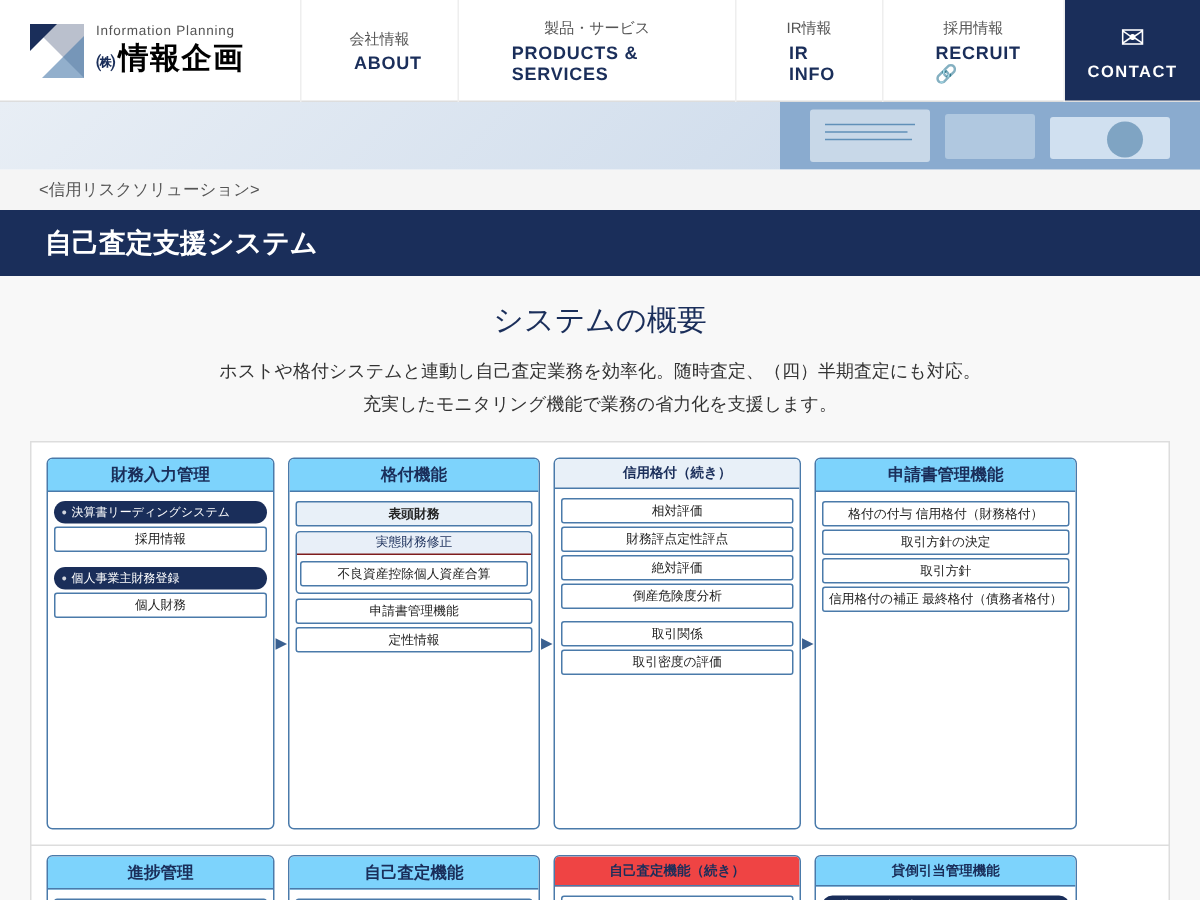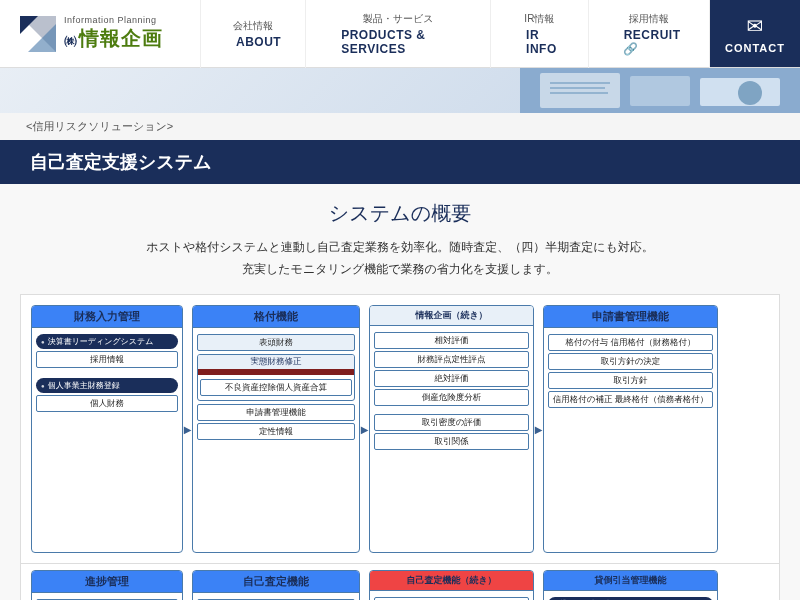--- a/index.html
+++ b/index.html
@@ -29,21 +29,21 @@
       flex-direction: column;
     }
     #logo-subtitle {
       font-size: 9px;
       color: #555;
       letter-spacing: 0.5px;
     }
     #logo-main {
       font-size: 20px;
       font-weight: bold;
-      color: #4d7c0f;
+      color: #000000;
       letter-spacing: 1px;
     }
     #nav {
       display: flex;
       align-items: center;
       flex: 1;
       justify-content: center;
       gap: 0;
     }
     .nav-item {
@@ -164,21 +164,21 @@
       overflow: hidden;
     }
     
     .diag-col {
       border: 1.5px solid #4a7aaa;
       border-radius: 4px;
       overflow: hidden;
     }
     
     .diag-col-header {
-      background: #3b82f6;
+      background: #7dd3fc;
       text-align: center;
       font-size: 11px;
       font-weight: bold;
       color: #1a2e5a;
       padding: 3px;
       border-bottom: 1px solid #4a7aaa;
     }
     
     .diag-col-body {
       padding: 4px;
@@ -217,21 +217,21 @@
       border-radius: 3px;
       margin: 3px 0;
       overflow: hidden;
     }
     .sub-section-header {
       background: #e8eff8;
       font-size: 8.5px;
       text-align: center;
       padding: 1px 2px;
       color: #1a2e5a;
-      border-bottom: 6px solid #7f1d1d;
+      border-bottom: 1px solid #7f1d1d;
     }
     
     
     #diagram-bottom {
       background: #fff;
       border: 1px solid #ddd;
       border-top: none;
       padding: 6px 10px;
       height: 110px;
       overflow: hidden;
@@ -325,46 +325,46 @@
         </div>
       </div>
 
       <div style="display:flex;align-items:center;justify-content:center;">
         <span style="color:#3a6090;font-size:10px;">▶</span>
       </div>
 
       <div class="diag-col">
         <div class="diag-col-header">格付機能</div>
         <div class="diag-col-body">
-          <div class="small-box" style="background:#e8f0f8;font-weight:normal;">表頭財務</div>
+          <div class="small-box" style="background:#e8f0f8;font-weight:bold;">表頭財務</div>
           <div class="sub-section">
             <div class="sub-section-header">実態財務修正</div>
             <div style="padding:2px;">
               <div class="small-box">不良資産控除個人資産合算</div>
             </div>
           </div>
           <div class="small-box">申請書管理機能</div>
           <div class="small-box">定性情報</div>
         </div>
       </div>
 
       <div style="display:flex;align-items:center;justify-content:center;">
         <span style="color:#3a6090;font-size:10px;">▶</span>
       </div>
 
       <div class="diag-col">
-        <div class="diag-col-header" style="background:#e8f0f8;font-size:9px;">情報企画（続き）</div>
+        <div class="diag-col-header" style="background:#e8f0f8;font-size:9px;">信用格付（続き）</div>
         <div class="diag-col-body">
           <div class="small-box">相対評価</div>
           <div class="small-box">財務評点定性評点</div>
           <div class="small-box">絶対評価</div>
           <div class="small-box">倒産危険度分析</div>
           <div style="height:4px;"></div>
+          <div class="small-box">取引関係</div>
           <div class="small-box">取引密度の評価</div>
-          <div class="small-box">取引関係</div>
         </div>
       </div>
 
       <div style="display:flex;align-items:center;justify-content:center;">
         <span style="color:#3a6090;font-size:10px;">▶</span>
       </div>
 
       <div class="diag-col">
         <div class="diag-col-header">申請書管理機能</div>
         <div class="diag-col-body">

